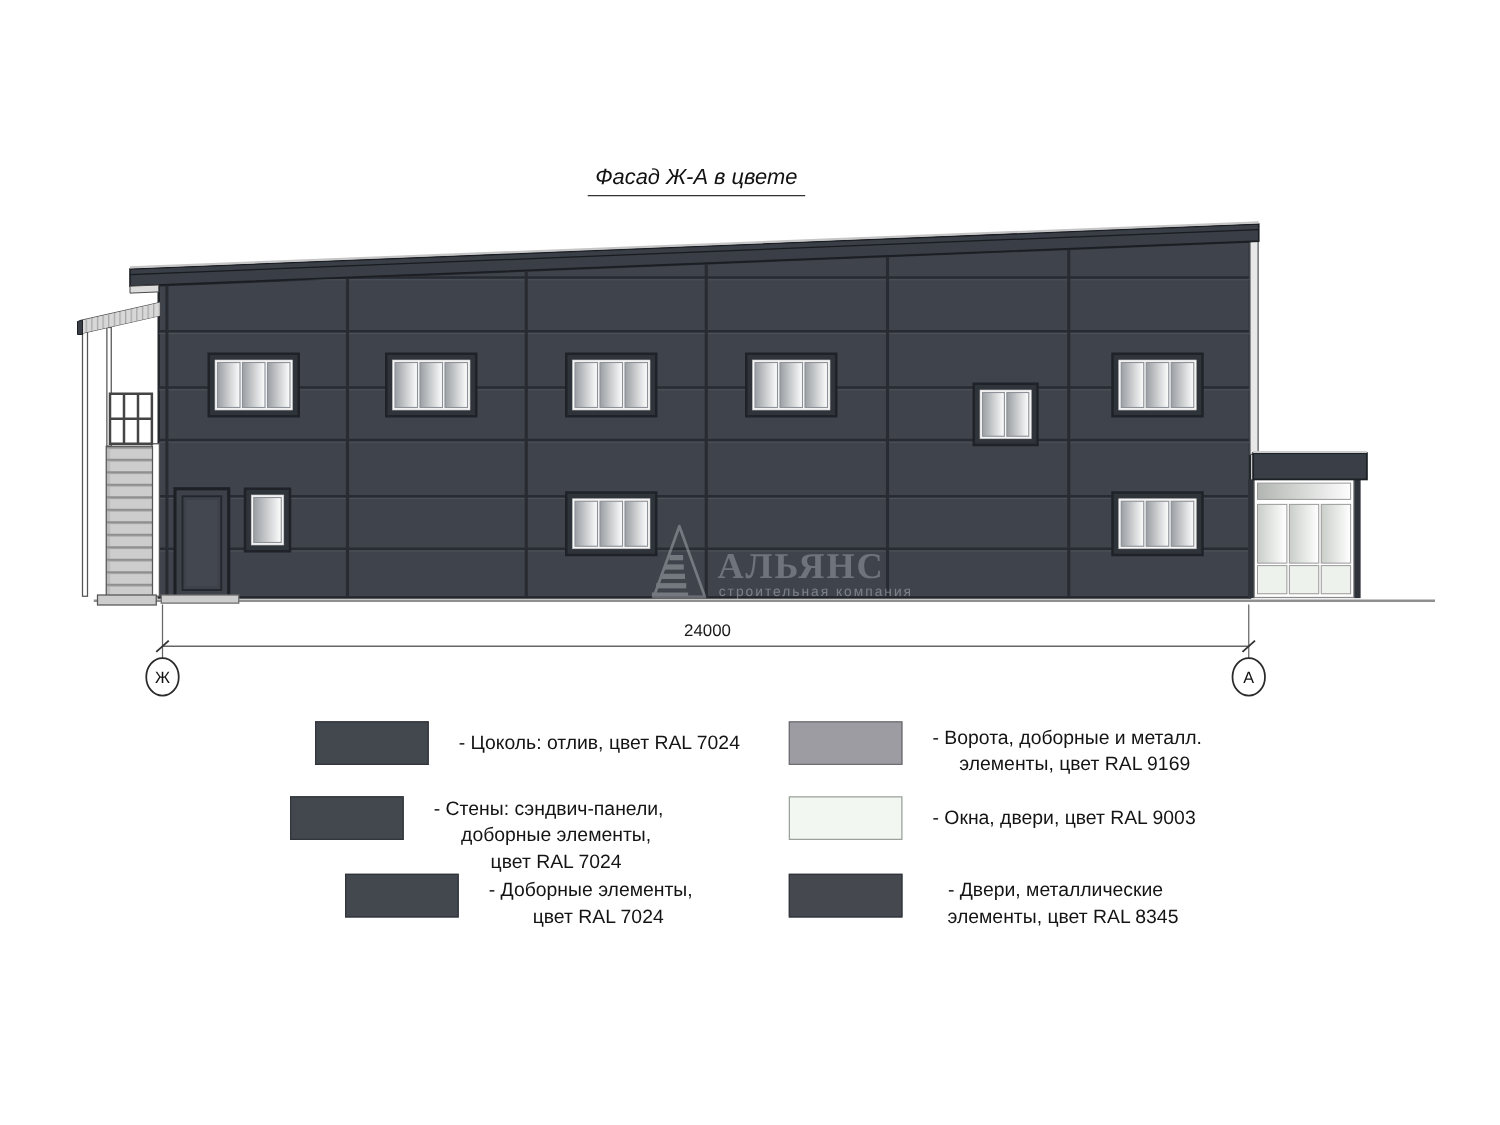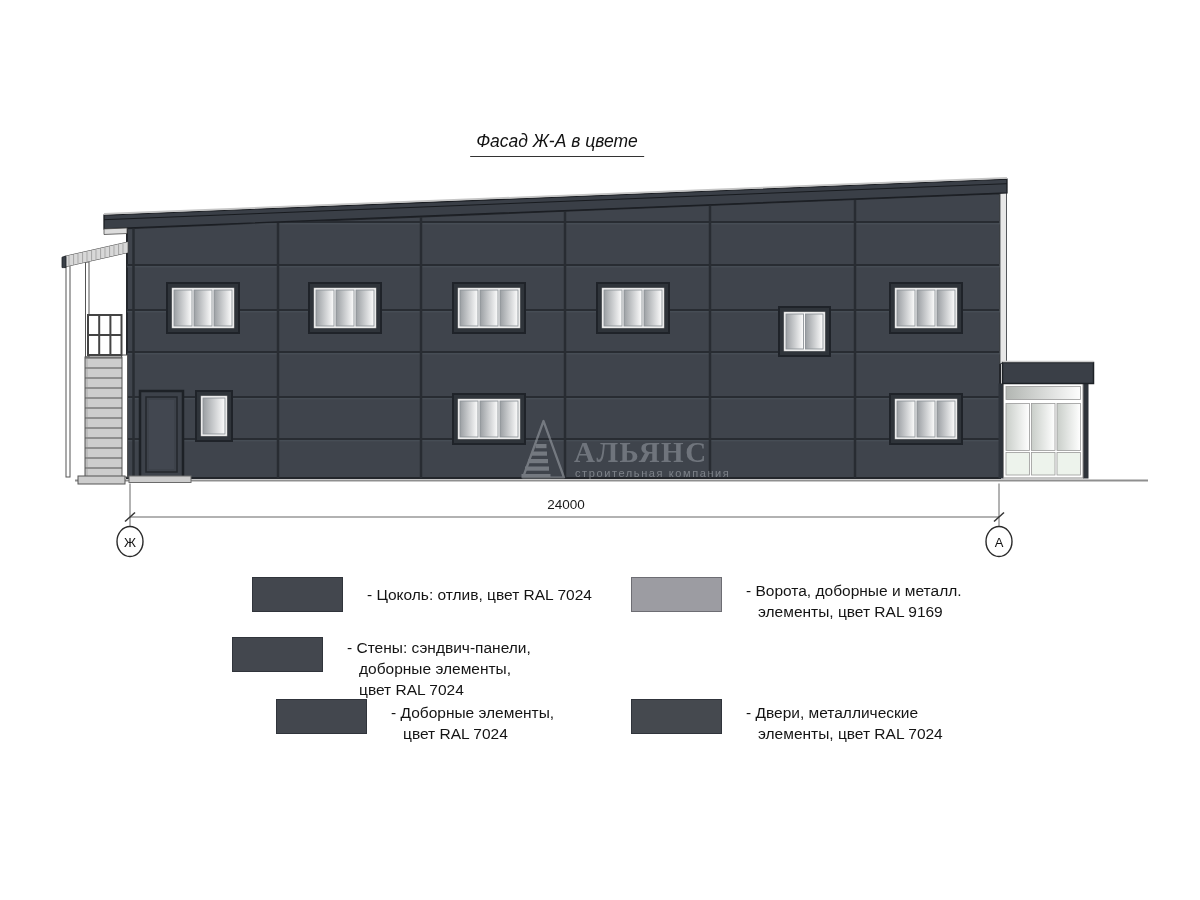--- a/index.html
+++ b/index.html
@@ -1,17 +1,17 @@
 <!DOCTYPE html>
 <html><head>
 <meta charset="utf-8">
 <style>
   html,body{margin:0;padding:0;background:#ffffff;}
   .canvas{position:relative;width:1200px;height:900px;background:#ffffff;overflow:hidden;
-          font-family:"Liberation Sans",sans-serif;}
+          font-family:"Liberation Sans",sans-serif;text-align:center;}
   .title{position:absolute;top:131px;left:557px;transform:translateX(-50%);
          font-size:17.5px;font-style:italic;font-weight:500;color:#111;
          border-bottom:1.7px solid #333;padding:0 6px 4px 6px;white-space:nowrap;}
   .drawing-svg{position:absolute;top:0;left:0;}
   .legend-item{position:absolute;display:flex;align-items:flex-start;}
   .swatch{width:89px;height:33px;border:1px solid #333;flex:0 0 auto;}
   .legend-text{margin-left:24px;font-size:15.5px;line-height:21px;color:#141414;
                white-space:pre-line;padding-left:12px;text-indent:-12px;}
   .pt0{margin-top:0;} .pt3{margin-top:3px;} .pt7{margin-top:7px;}
 </style>
@@ -243,19 +243,23 @@
   <div class="legend-item" style="left:232px;top:699px;margin-left:44px;">
     <div class="swatch" style="background-color: rgb(67, 71, 78); border-color: rgb(48, 52, 59);"></div>
     <div class="legend-text pt3">- Доборные элементы,
 цвет RAL 7024</div>
   </div>
   <div class="legend-item" style="left:631px;top:577px;">
     <div class="swatch" style="background-color: rgb(156, 156, 162); border-color: rgb(109, 109, 115);"></div>
     <div class="legend-text pt3">- Ворота, доборные и металл.
 элементы, цвет RAL 9169</div>
   </div>
+  <div class="legend-item" style="left:631px;top:637px;">
+    <div class="swatch" style="background-color: rgb(242, 247, 241); border-color: rgb(154, 162, 155);"></div>
+    <div class="legend-text pt7">- Окна, двери, цвет RAL 9003</div>
+  </div>
   <div class="legend-item" style="left:631px;top:699px;">
     <div class="swatch" style="background-color: rgb(69, 73, 79); border-color: rgb(48, 52, 59);"></div>
     <div class="legend-text pt3">- Двери, металлические
-элементы, цвет RAL 7024</div>
+элементы, цвет RAL 8345</div>
   </div>
 
 </div>
 
 </body></html>

